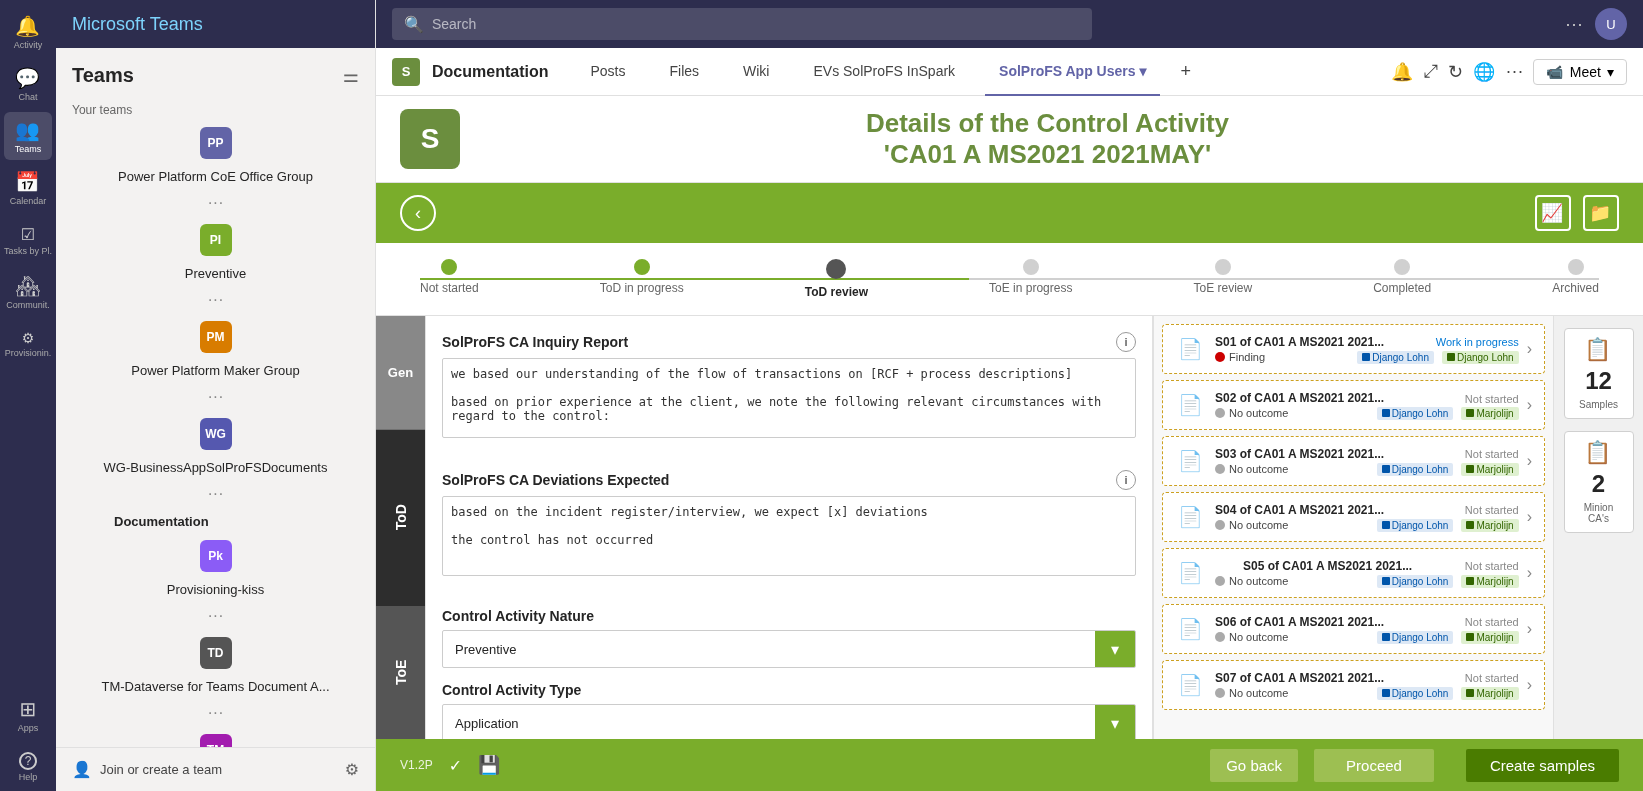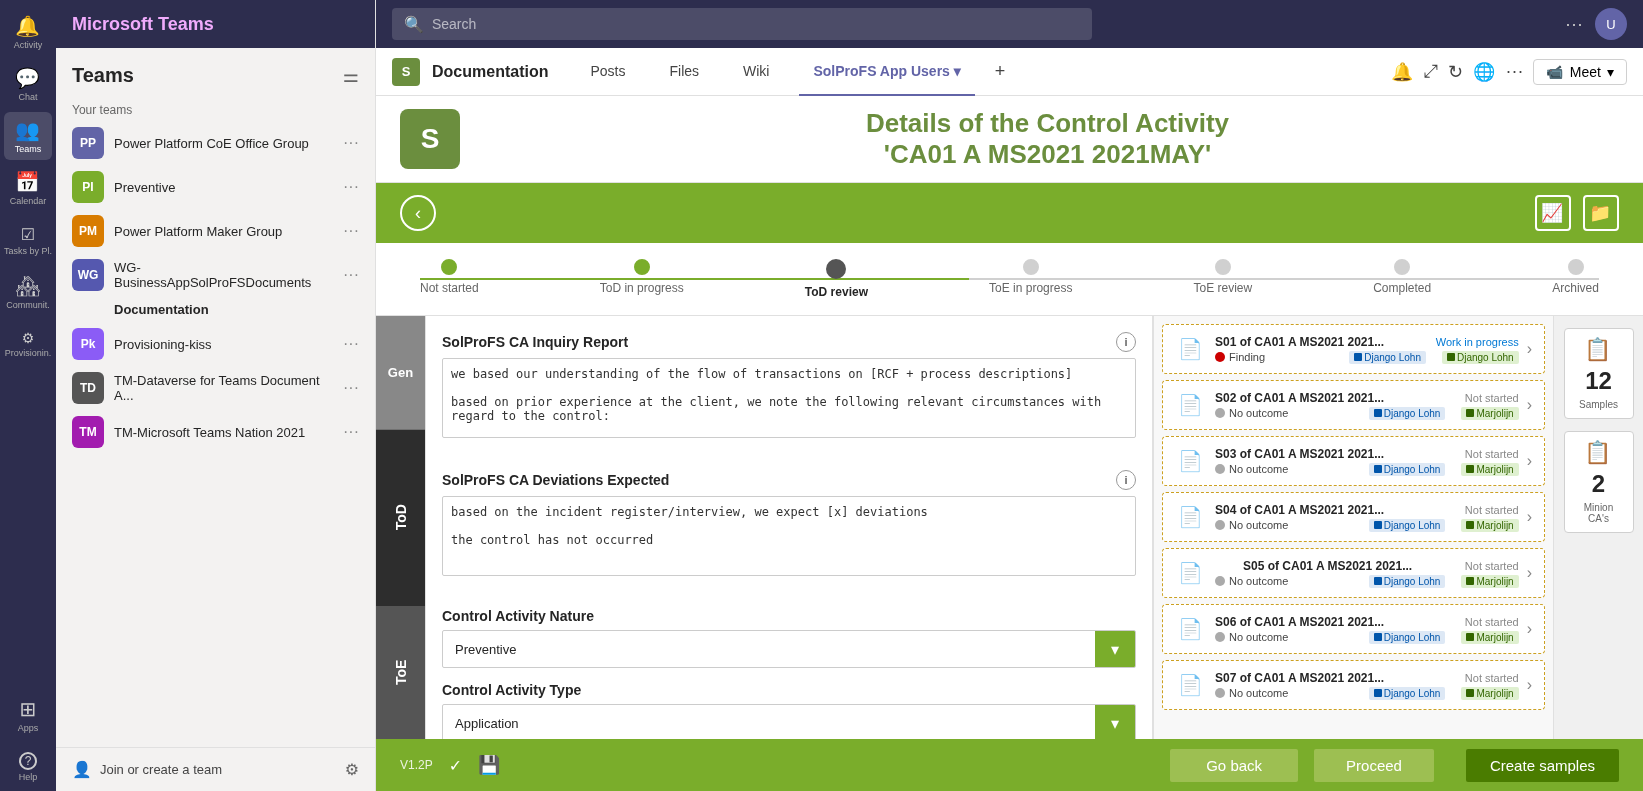--- a/index.html
+++ b/index.html
@@ -54,20 +54,21 @@
     .team-list { overflow-y: auto; flex: 1; }
     .team-section-label { font-size: 12px; color: #666; padding: 8px 32px 4px 16px; }
     .team-item {
       display: flex;
       align-items: center;
       padding: 6px 16px;
       cursor: pointer;
       border-radius: 4px;
       gap: 10px;
       position: relative;
+      flex-direction: column;
     }
     .team-avatar {
       width: 32px;
       height: 32px;
       border-radius: 6px;
       display: flex;
       align-items: center;
       justify-content: center;
       font-size: 12px;
       font-weight: 600;
@@ -503,21 +504,21 @@
     .sample-row2 { display: flex; align-items: center; gap: 6px; margin-top: 2px; }
     .sample-finding {
       display: flex;
       align-items: center;
       gap: 4px;
       font-size: 11px;
       color: #444;
     }
     .finding-dot { width: 10px; height: 10px; border-radius: 50%; background: #cc0000; flex-shrink: 0; }
     .no-outcome-dot { width: 10px; height: 10px; border-radius: 50%; background: #aaa; flex-shrink: 0; }
-    .sample-assignees { display: flex; gap: 16px; margin-left: auto; }
+    .sample-assignees { display: flex; gap: 8px; margin-left: auto; }
     .assignee-tag {
       font-size: 10px;
       padding: 1px 5px;
       border-radius: 2px;
       display: flex;
       align-items: center;
       gap: 2px;
     }
     .assignee-tag.blue { background: #dde8f5; color: #0055aa; }
     .assignee-tag.green { background: #dff0d0; color: #336600; }
@@ -563,21 +564,21 @@
       flex-shrink: 0;
     }
     .version-text { font-size: 12px; color: #fff; opacity: 0.85; }
     .save-icon { color: #fff; font-size: 18px; cursor: pointer; }
     .check-icon { color: #fff; font-size: 16px; }
     .bottom-spacer { flex: 1; }
     .go-back-btn {
       background: #9dbf52;
       border: none;
       color: #fff;
-      padding: 8px 36px;
+      padding: 8px 16px;
       font-size: 15px;
       border-radius: 2px;
       cursor: pointer;
     }
     .proceed-btn {
       background: #9dbf52;
       border: none;
       color: #fff;
       padding: 8px 32px;
       font-size: 15px;
@@ -639,21 +640,21 @@
   </div>
   <div class="nav-icon">
     <span style="width:18px;height:18px;border:2px solid #ccc;border-radius:50%;display:flex;align-items:center;justify-content:center;font-size:12px;color:#ccc;">?</span>
     <span class="nav-icon-label">Help</span>
   </div>
 </div>
 
 <div class="teams-panel">
 
   <div style="background:#2d2d4e; height:48px; display:flex; align-items:center; padding:0 16px;">
-    <span style="color:#f0abfc;font-weight:700;font-size:18px;">Microsoft Teams</span>
+    <span style="color:#7dd3fc;font-weight:400;font-size:18px;">Microsoft Teams</span>
   </div>
   <div class="teams-header">
     <span class="teams-title">Teams</span>
     <div class="teams-header-icons">
       <span style="font-size:18px; cursor:pointer;">⚌</span>
     </div>
   </div>
   <div class="team-list">
     <div class="team-section-label">Your teams</div>
 
@@ -725,20 +726,21 @@
 
   <div class="channel-header">
     <div class="channel-icon">
       <span>S</span>
     </div>
     <span class="channel-name">Documentation</span>
     <div class="channel-tabs">
       <div class="channel-tab">Posts</div>
       <div class="channel-tab">Files</div>
       <div class="channel-tab">Wiki</div>
+      <div class="channel-tab">EVs SolProFS InSpark</div>
       <div class="channel-tab active">SolProFS App Users ▾</div>
     </div>
     <span class="plus-tab">+</span>
     <div class="channel-header-right">
       <span class="channel-header-icon">🔔</span>
       <span class="channel-header-icon">⤢</span>
       <span class="channel-header-icon">↻</span>
       <span class="channel-header-icon">🌐</span>
       <span class="channel-header-icon">···</span>
       <button class="meet-btn">
@@ -879,21 +881,21 @@
                     <span class="assignee-tag green"><span class="assignee-indicator green"></span>Django Lohn</span>
                   </div>
                 </div>
               </div>
               <span class="sample-chevron">›</span>
             </div>
 
             <div class="sample-item">
               <div class="sample-icon">📄</div>
               <div class="sample-info">
-                <div style="display:flex;justify-content:space-between;align-items:center;">
+                <div style="display:flex;justify-content:space-between;align-items:flex-end;">
                   <span class="sample-title">S02 of CA01 A MS2021 2021...</span>
                   <span class="sample-status">Not started</span>
                 </div>
                 <div class="sample-row2">
                   <div class="sample-finding">
                     <div class="no-outcome-dot"></div>
                     <span>No outcome</span>
                   </div>
                   <div class="sample-assignees">
                     <span class="assignee-tag blue"><span class="assignee-indicator blue"></span>Django Lohn</span>

